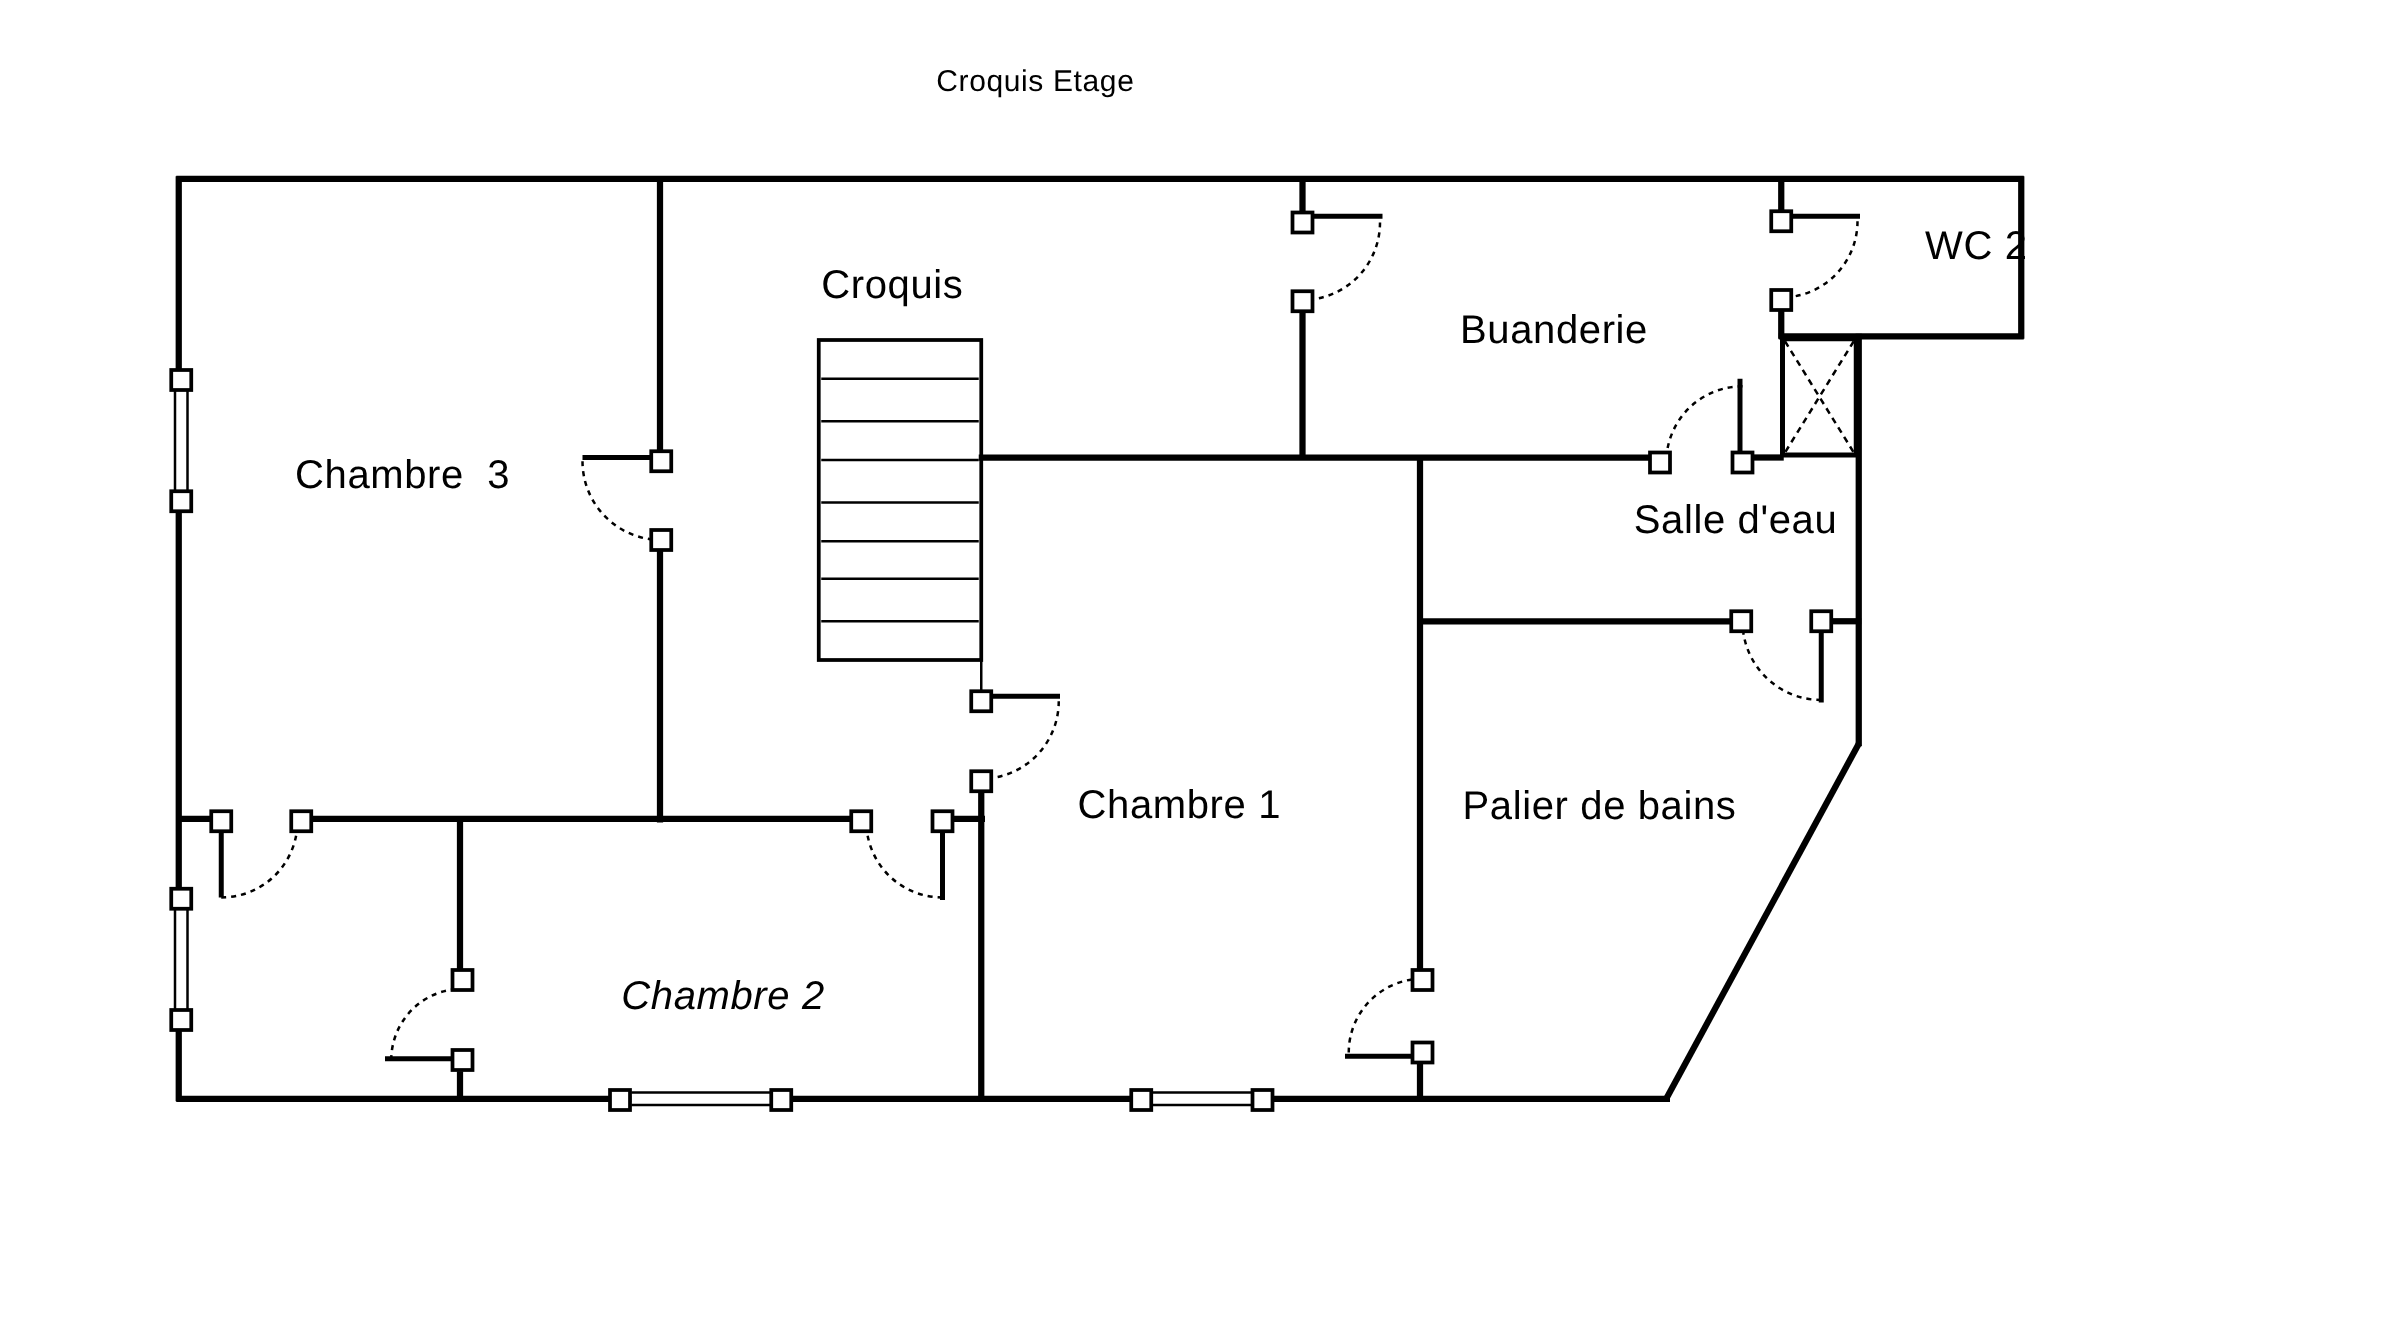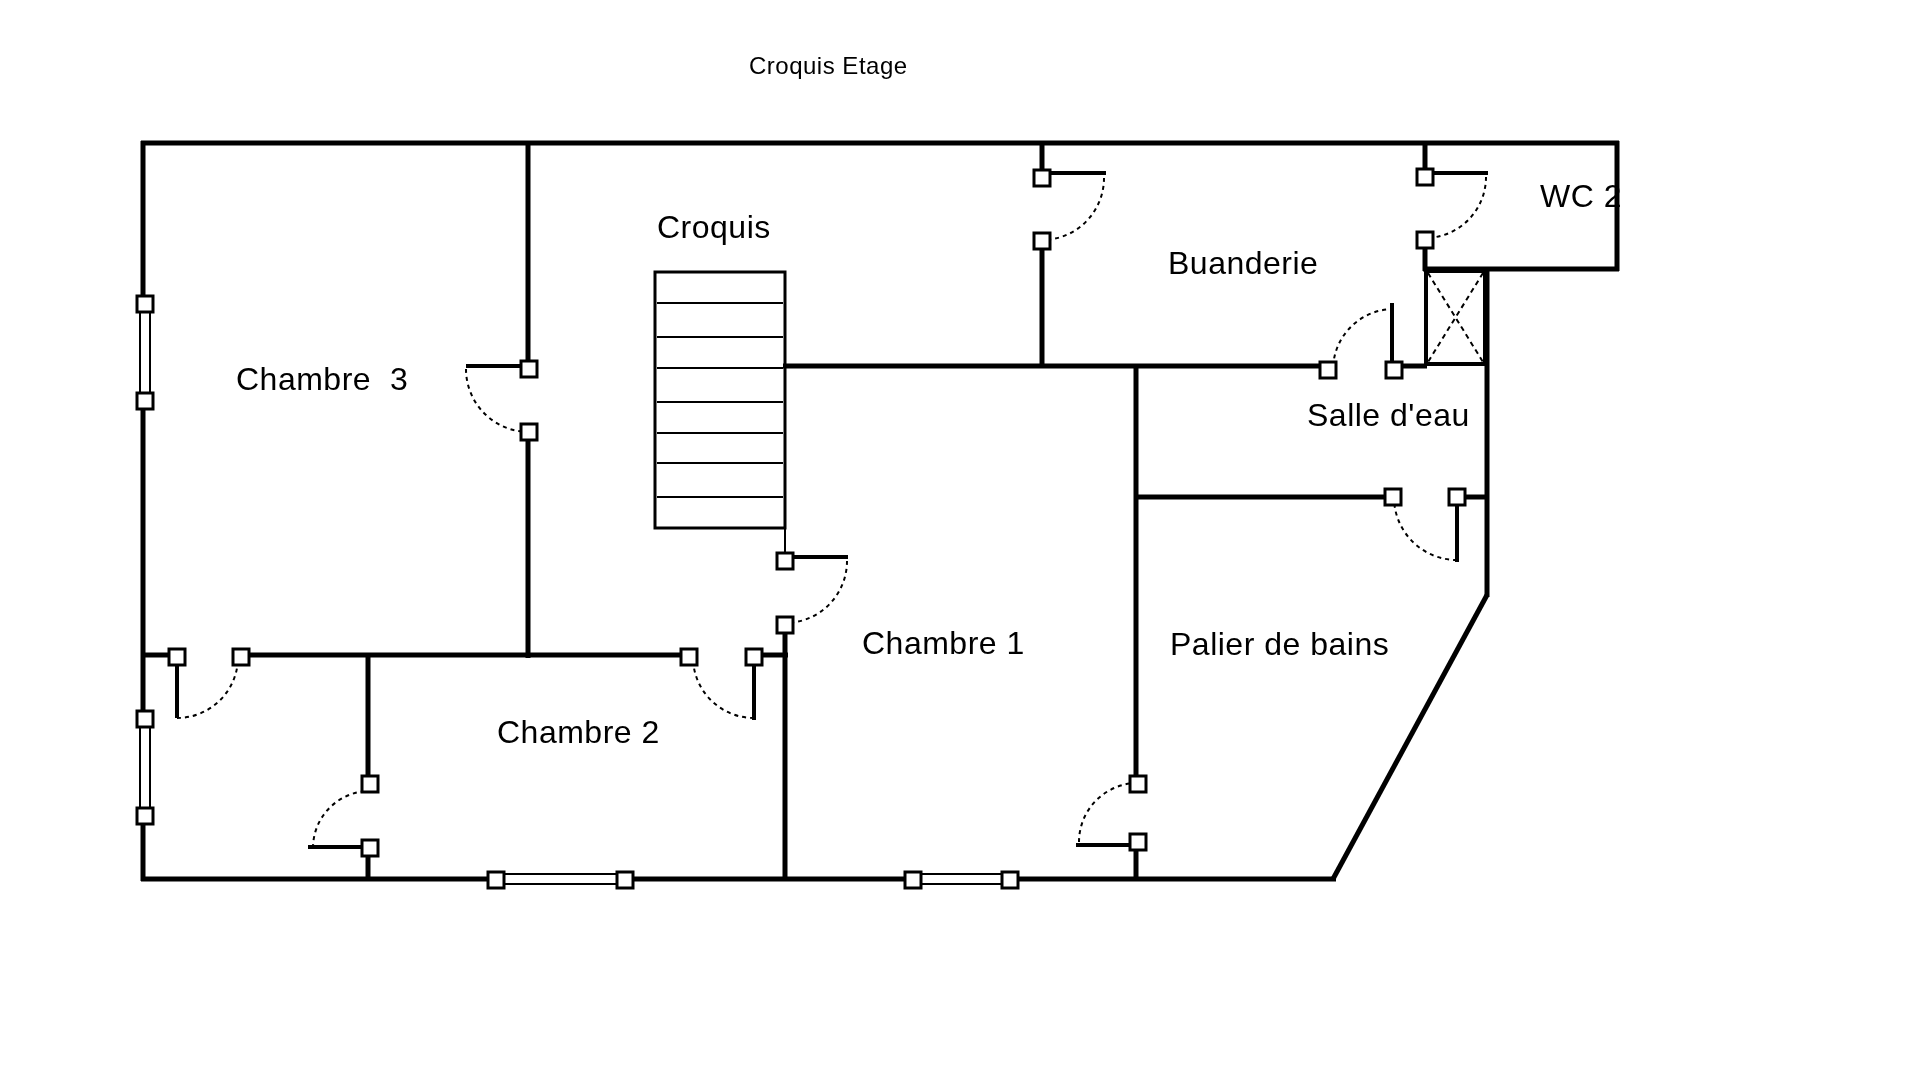--- a/index.html
+++ b/index.html
@@ -190,16 +190,16 @@
   <div class="lbl" style="left:1168px;top:247px;">Buanderie</div>
 
   <div class="lbl" style="left:1492px;top:180px;margin-left:48px;">WC 2</div>
 
   <div class="lbl" style="left:1265px;top:399px;margin-left:42px;">Salle d'eau</div>
 
   <div class="lbl" style="left:862px;top:627px;">Chambre 1</div>
 
   <div class="lbl" style="left:1170px;top:628px;">Palier de bains</div>
 
-  <div class="lbl" style="left:497px;top:716px;">Chambre 2</div>
+  <div class="lbl" style="left:497px;top:780px;font-style:italic;">Chambre 2</div>
 
 
 </div>
 
 </body></html>

